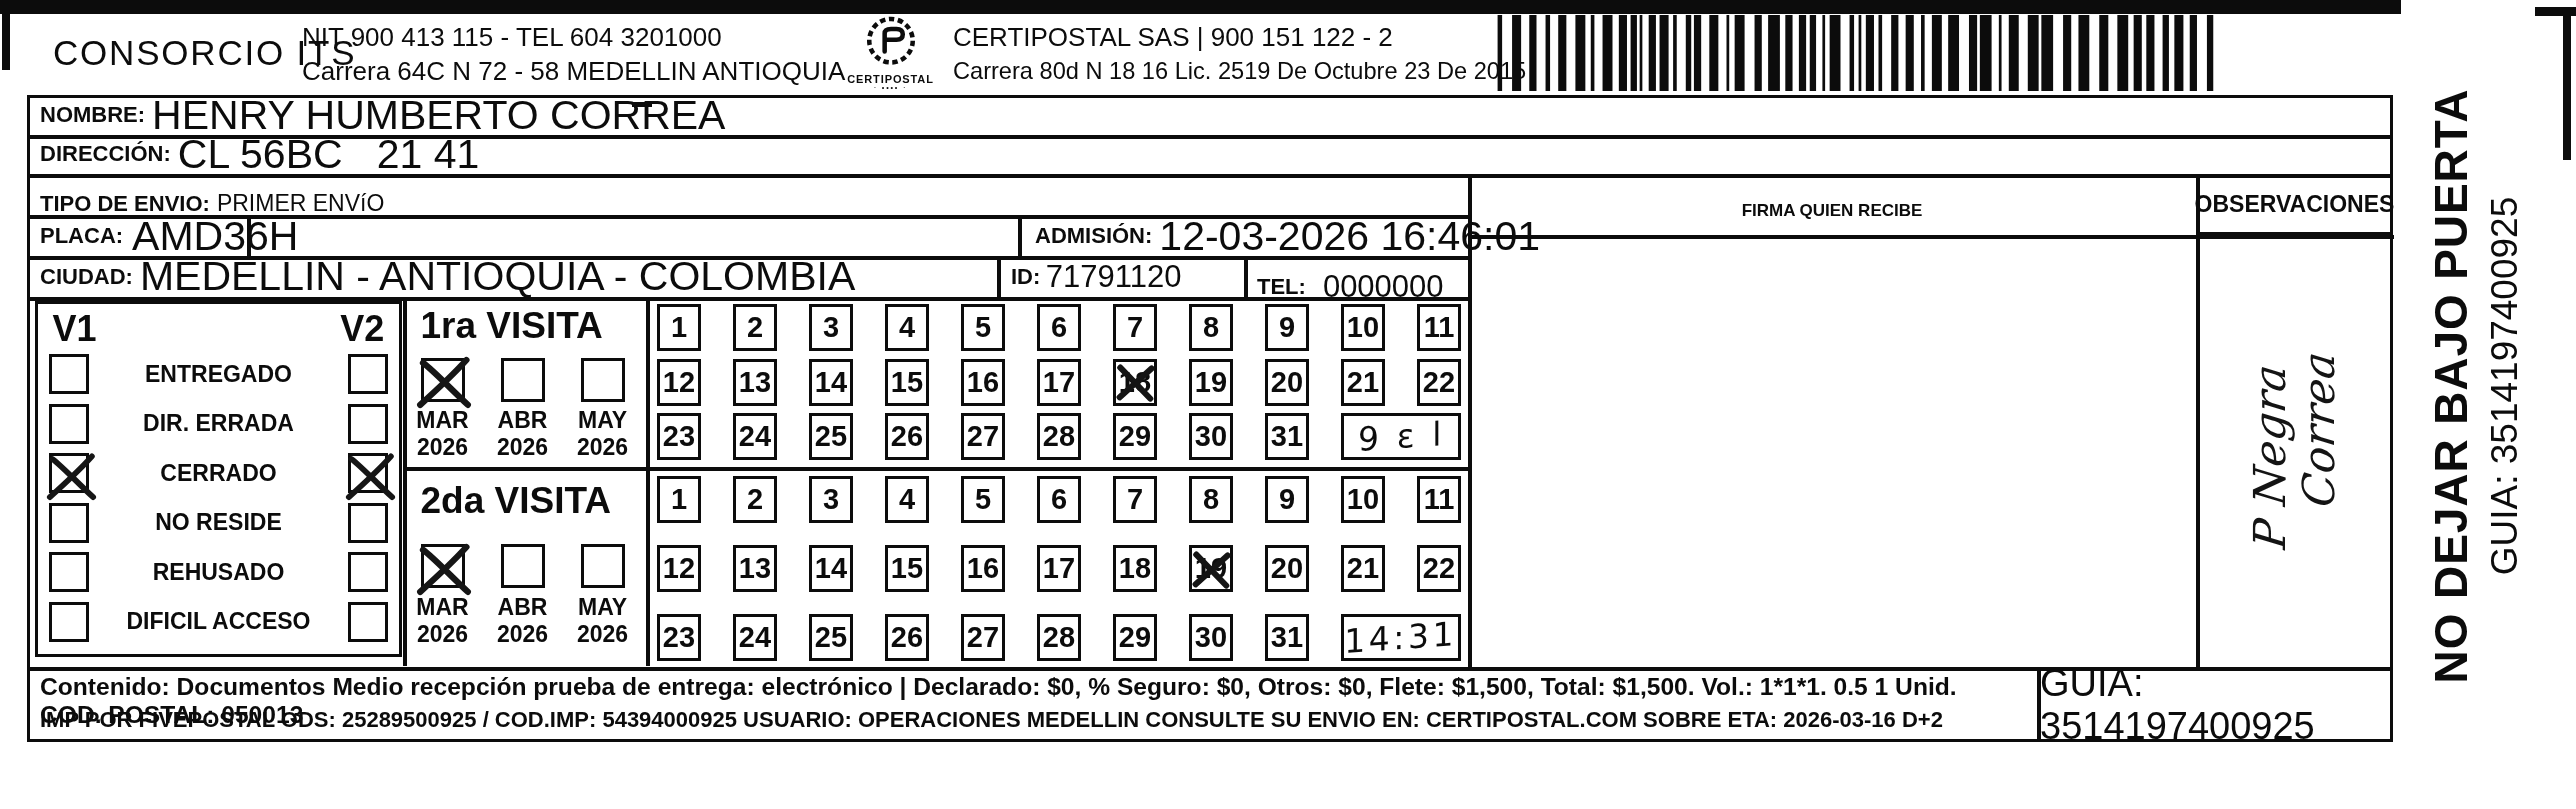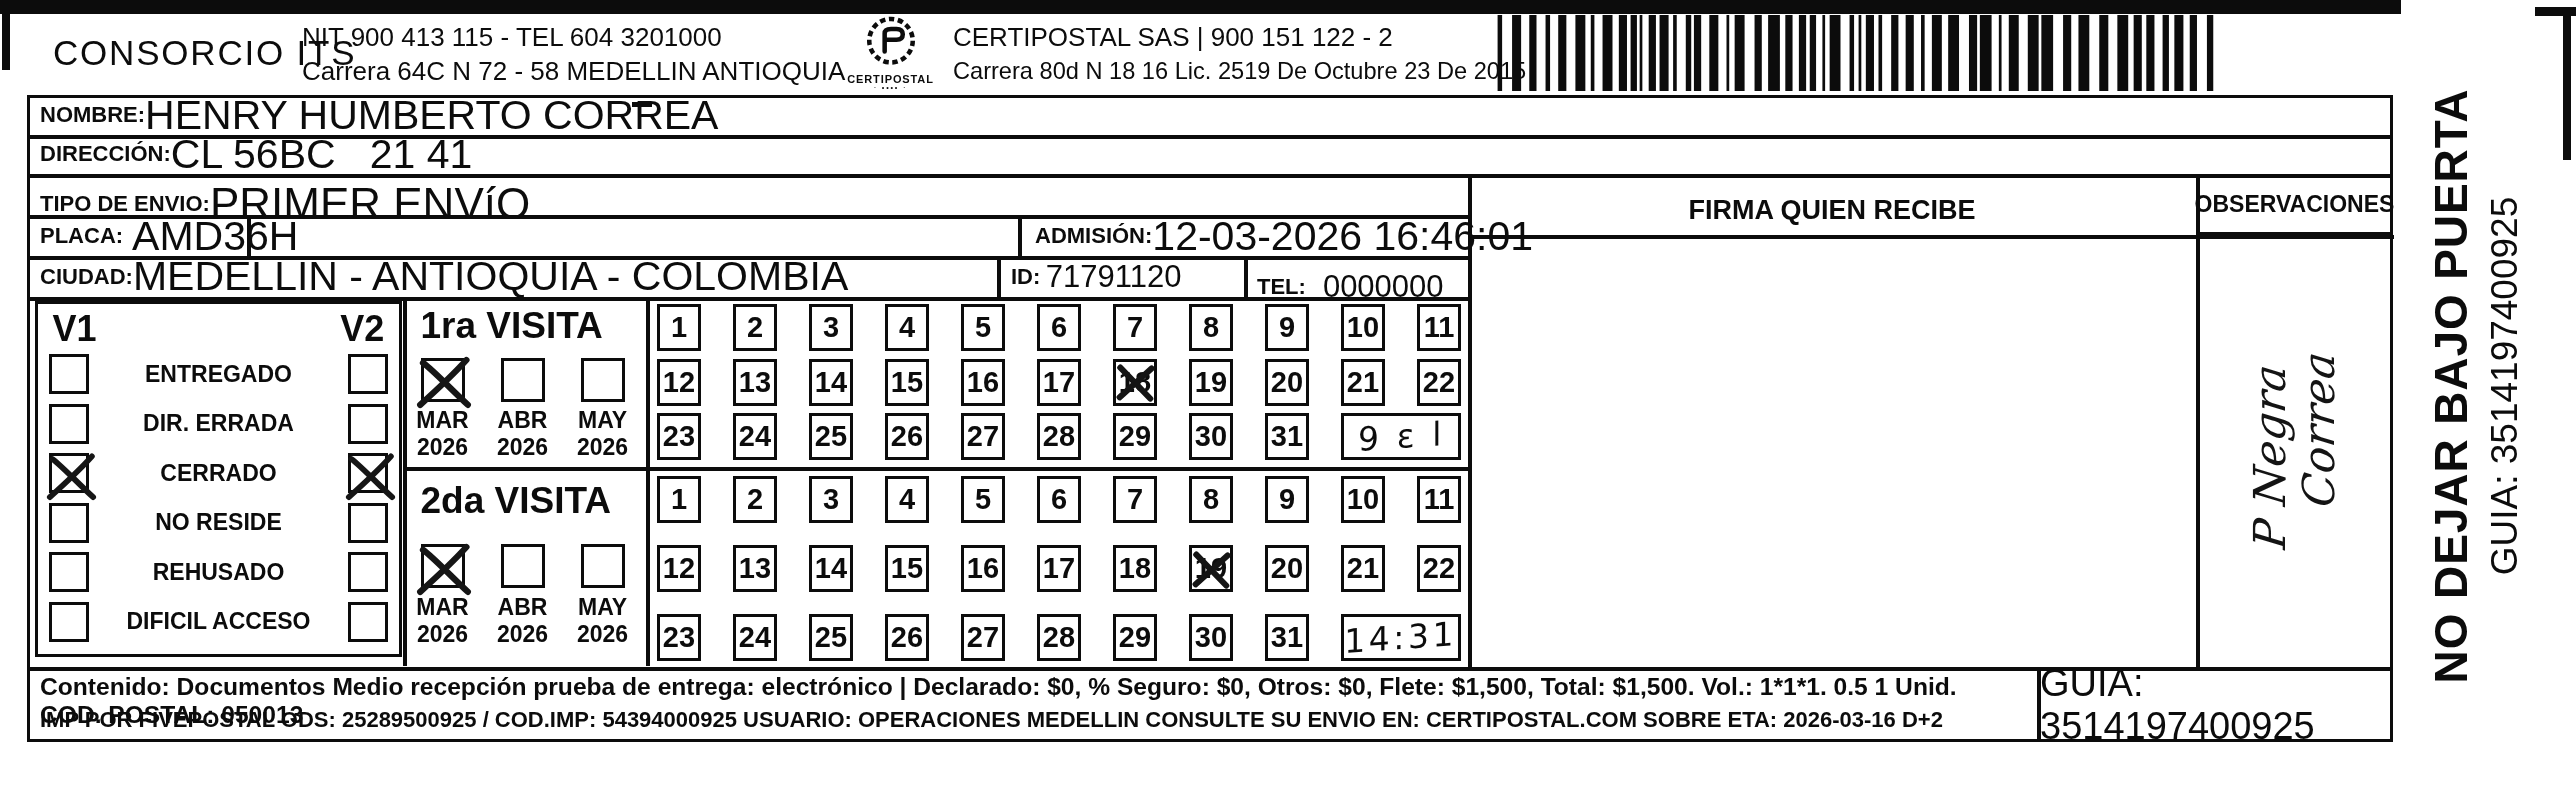--- a/index.html
+++ b/index.html
@@ -13,24 +13,24 @@
   .hb1{left:302px;top:20px;font-size:26px;}
   .hb2{left:953px;top:20px;font-size:26px;}
   .hb2 .l2{font-size:23.6px;}
   .logo{left:838px;top:14.5px;width:105px;text-align:center;}
   .logo-name{font-size:11px;font-weight:bold;letter-spacing:0.9px;}
   .logo-sub{font-size:7.3px;letter-spacing:1.8px;margin-top:-1.8px;}
   
   .formbox{left:27px;top:95px;width:2366px;height:647px;border:3.6px solid #0c0c0c;box-sizing:border-box;}
   .hline,.vline{background:#0c0c0c;}
   
-  .row{display:flex;align-items:center;gap:0;}
+  .row{display:flex;align-items:center;gap:7px;}
   .lbl{font-size:22px;font-weight:bold;}
   .val{font-size:41px;white-space:pre;}
-  .val-lg{font-size:44px;}
+  .val-lg{font-size:23px;}
   
   .statusbox{left:35px;top:301px;width:367px;height:356px;border:3.6px solid #0c0c0c;box-sizing:border-box;
              display:flex;flex-direction:column;padding:3.6px 11px 7.3px 11px;}
   .vhead{display:flex;justify-content:space-between;font-size:36px;font-weight:bold;padding:0 3.6px;height:42px;}
   .srow{flex:1;display:flex;align-items:center;}
   .srow .slabel{flex:1;text-align:center;font-size:23px;font-weight:bold;}
   .cb{width:40px;height:40px;border:3.6px solid #0c0c0c;box-sizing:border-box;position:relative;flex:0 0 auto;}
   .cb svg{position:absolute;left:-6.4px;top:-6.4px;overflow:visible;}
   
   .vpanel{box-sizing:border-box;display:flex;flex-direction:column;padding:5.5px 0 0 14.5px;}
@@ -48,21 +48,21 @@
   .day.crossed::before,.day.crossed::after{content:"";position:absolute;left:-14%;top:46%;width:128%;height:5.5px;
        background:#141414;border-radius:2.7px;}
   .day.crossed::before{transform:rotate(46deg);}
   .day.crossed::after{transform:rotate(-42deg);}
   .timebox{grid-column:span 2;height:47px;border:3.6px solid #0c0c0c;box-sizing:border-box;display:flex;
        align-items:center;justify-content:center;position:relative;}
   .handtime{font-size:33px;font-weight:500;letter-spacing:3.6px;transform:rotate(-4deg) skewX(-4deg);
        font-family:"DejaVu Sans",sans-serif;}
   
   .firma-head{left:1468px;top:174px;width:728px;height:73px;display:flex;align-items:center;justify-content:center;
-       font-size:27px;font-weight:bold;}
+       font-size:17px;font-weight:bold;}
   .obs-head{left:2196px;top:174px;width:197px;height:61px;border:3.6px solid #0c0c0c;box-sizing:border-box;
        display:flex;align-items:center;justify-content:center;font-size:23px;font-weight:bold;}
   .obs-body{left:2200px;top:238px;width:190px;height:425px;display:flex;align-items:center;justify-content:center;}
   .sig-rot{transform:rotate(-90deg) skewX(-6deg);white-space:nowrap;text-align:left;
        font-family:"DejaVu Serif",serif;font-style:italic;font-size:44px;line-height:1.12;color:#141414;}
   .sig-rot .l2{margin-left:47px;display:block;}
   
   .foot1{left:40px;top:673px;width:1982px;font-size:24.6px;font-weight:700;}
   .foot2{left:40px;top:707px;width:1982px;font-size:22px;font-weight:bold;}
   .guia-cell{left:2040px;top:670px;width:349px;height:69px;display:flex;align-items:center;justify-content:center;

